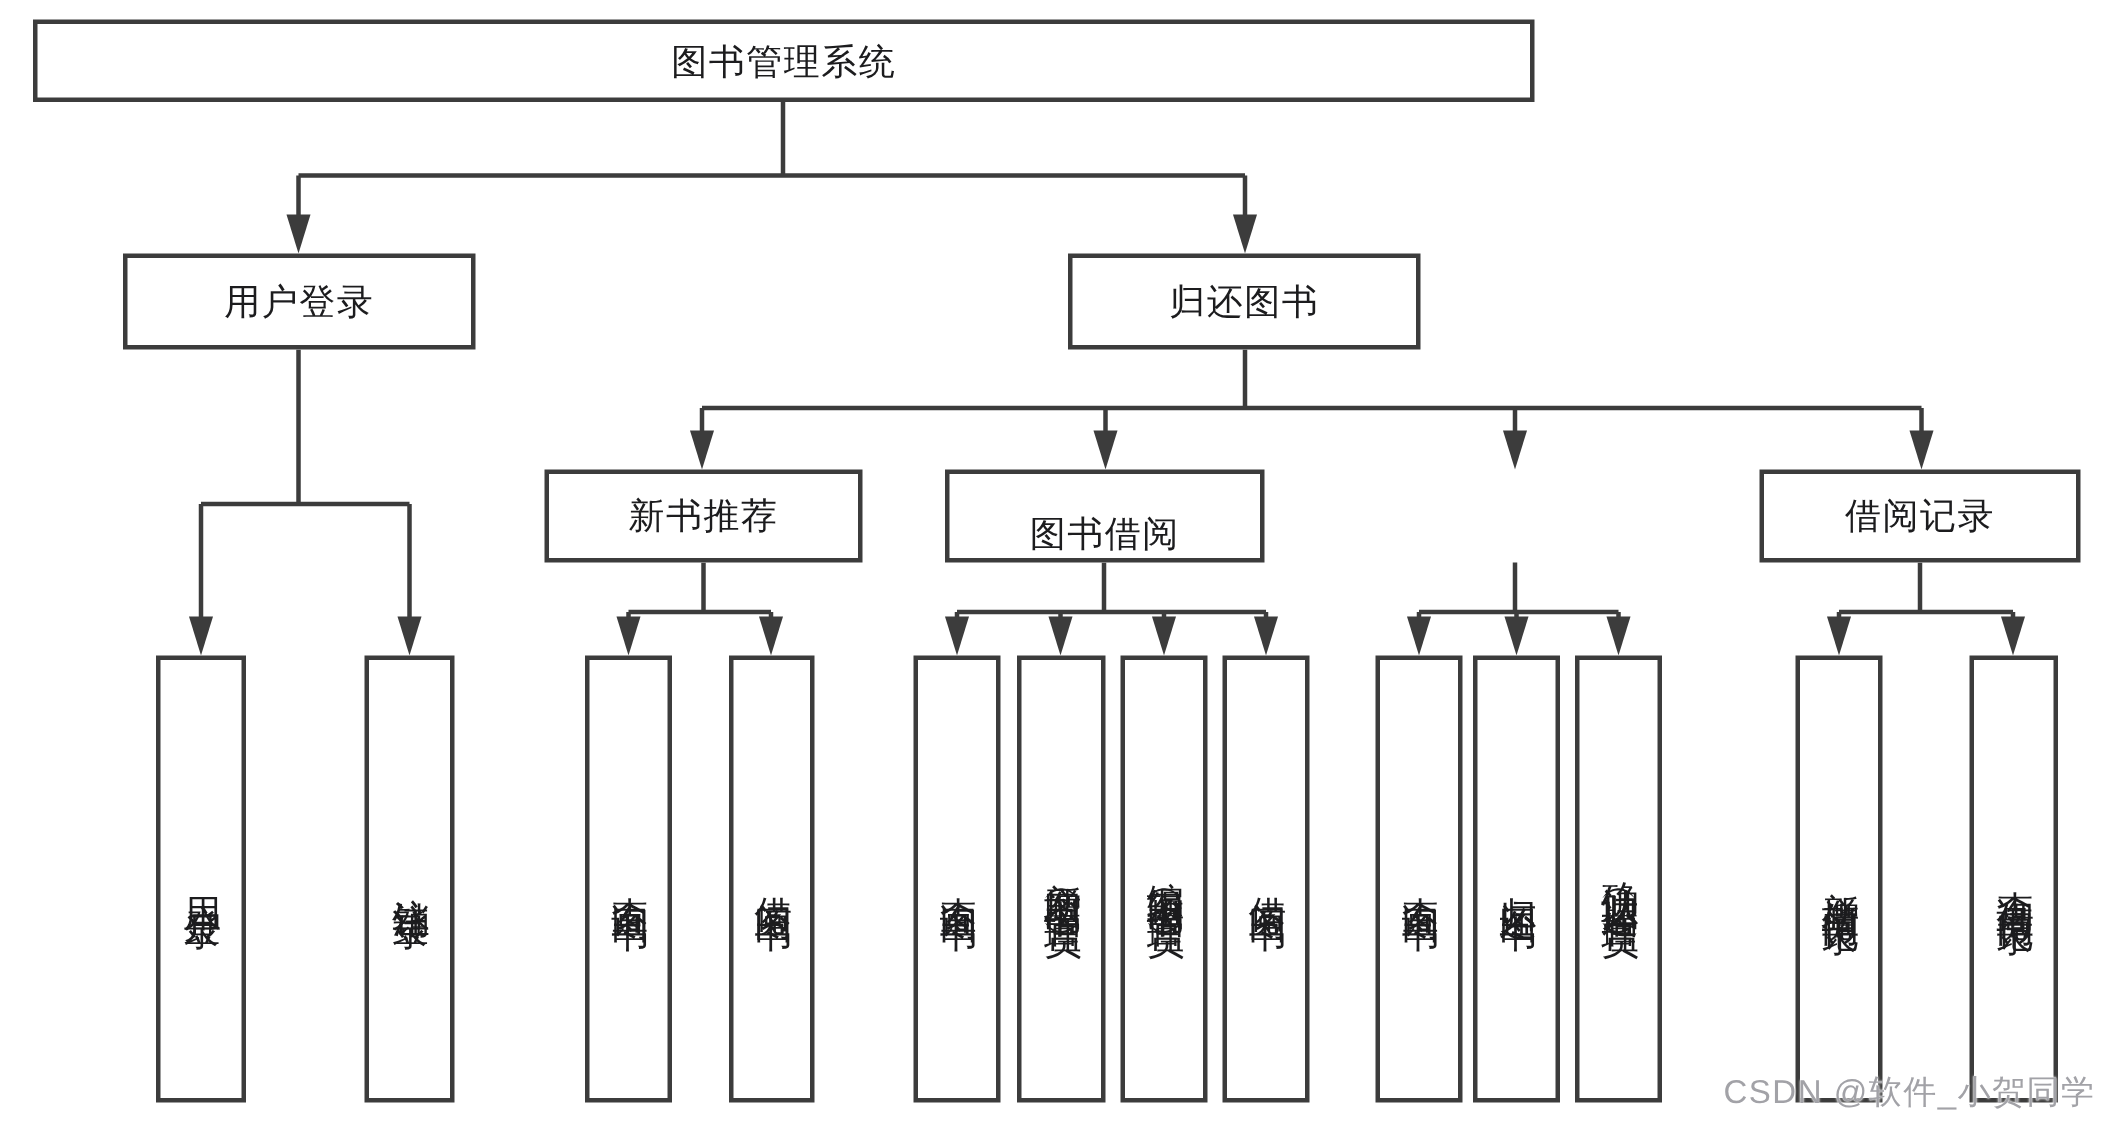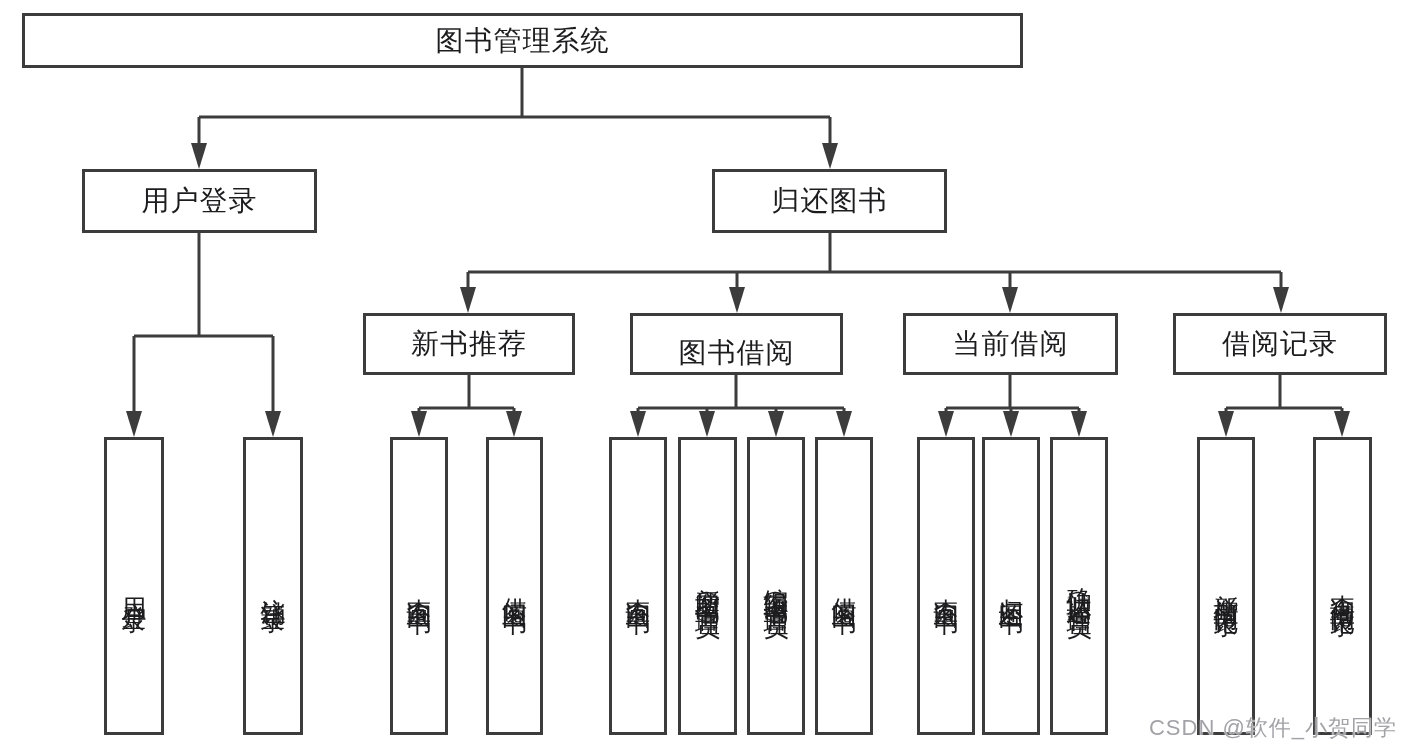--- a/index.html
+++ b/index.html
@@ -32,21 +32,21 @@
   }
   .node {
     position: absolute;
     box-sizing: border-box;
     background: #ffffff;
     border: 3px solid #3c3c3c;
     display: flex;
     align-items: center;
     justify-content: center;
     color: #1c1c1e;
-    font-size: 28px;
+    font-size: 24px;
     letter-spacing: 1px;
     white-space: nowrap;
   }
   .leaf {
     font-size: 25px;
   }
   .leaf .vtext {
     writing-mode: vertical-rl;
     text-orientation: mixed;
     line-height: 1;
@@ -122,23 +122,20 @@
   <div class="node" style="left:712px; top:169px; width:235px; height:64px;">
     <span>归还图书</span>
   </div>
 
   <div class="node" style="left:363px; top:313px; width:212px; height:62px;">
     <span>新书推荐</span>
   </div>
   <div class="node" style="left:630px; top:313px; width:213px; height:62px;align-items:flex-end;">
     <span>图书借阅</span>
   </div>
-  <div class="node" style="left:903px; top:313px; width:215px; height:62px;">
-    <span>当前借阅</span>
-  </div>
   <div class="node" style="left:1173px; top:313px; width:214px; height:62px;align-items:center;">
     <span>借阅记录</span>
   </div>
 
   <div class="node leaf" style="left:104px; top:437px; width:60px; height:298px;">
     <span class="vtext">用户登录</span>
   </div>
   <div class="node leaf" style="left:243px; top:437px; width:60px; height:298px;">
     <span class="vtext">注销登录</span>
   </div>

